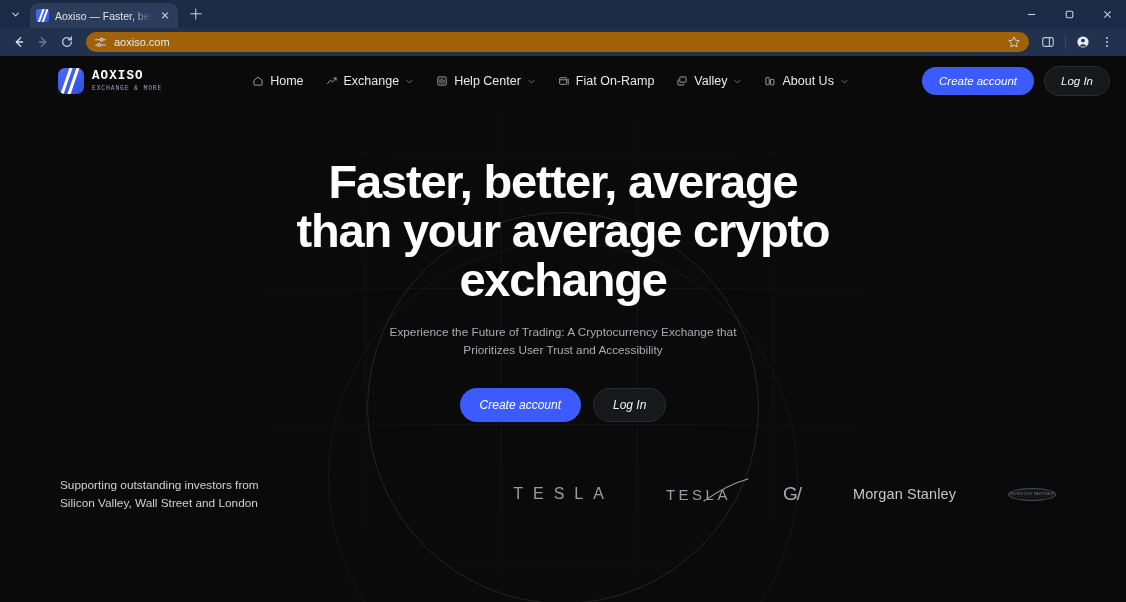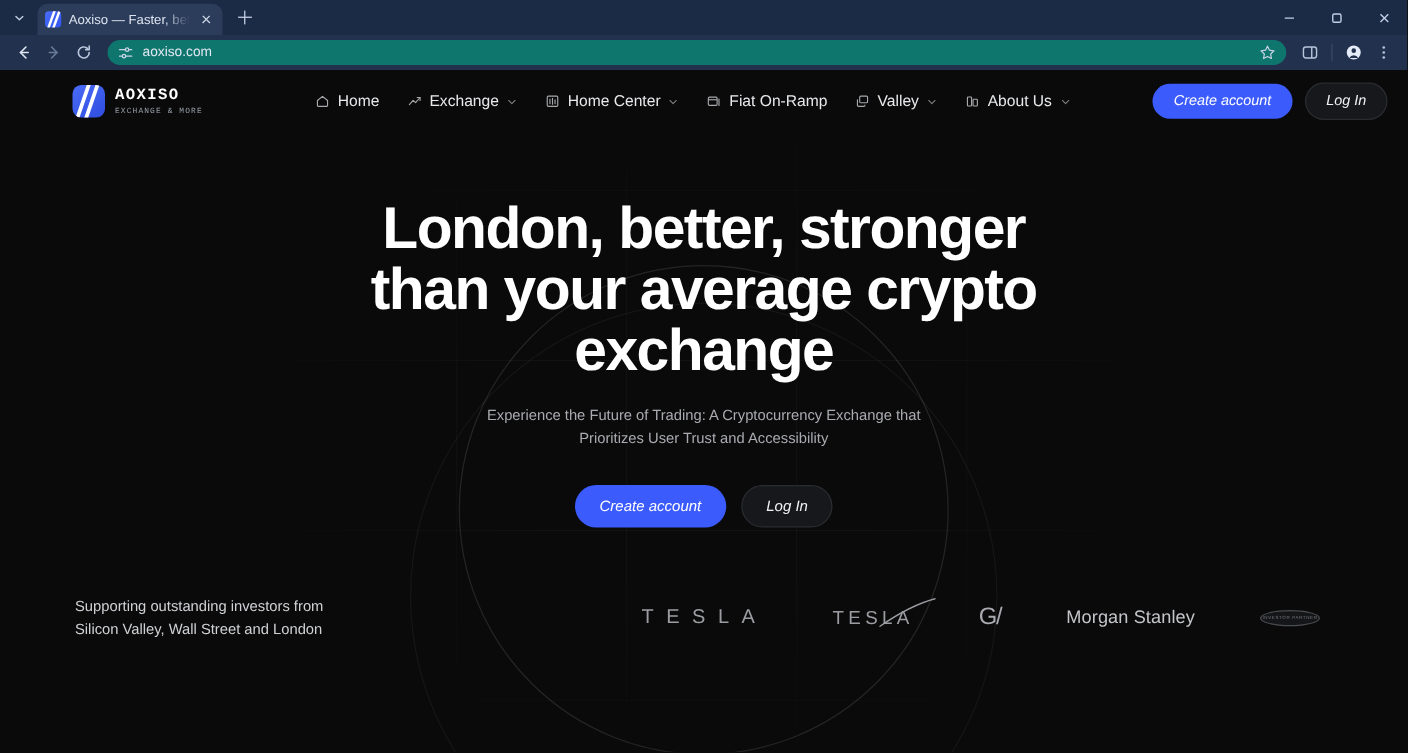--- a/index.html
+++ b/index.html
@@ -63,21 +63,21 @@
   .wc { width:38px; height:28px; display:flex; align-items:center; justify-content:center; }
   .wc svg { width:11px; height:11px; }
 
   .toolbar {
     height:28px; background:#22314d; display:flex; align-items:center;
     gap:2px; padding:0 8px; flex:0 0 28px;
   }
   .tb-btn { width:22px; height:22px; display:flex; align-items:center; justify-content:center; flex:0 0 22px; }
   .tb-btn svg { width:14px; height:14px; }
   .omnibox {
-    flex:1; height:20px; background:#0f766e; border-radius:10px;
+    flex:1; height:20px; background:#a16207; border-radius:10px;
     display:flex; align-items:center; gap:7px; padding:0 8px; margin:0 6px;
     min-width:0;
   }
   .omni-icon { width:13px; height:13px; flex:0 0 13px; }
   .omni-url { font-size:11px; color:#e2e8f2; white-space:nowrap; overflow:hidden; flex:1; }
   .omni-star { width:14px; height:14px; flex:0 0 14px; }
   .tb-div { width:1px; height:14px; background:#3a4a66; margin:0 4px; flex:0 0 1px; }
 
   
   .page {
@@ -323,21 +323,21 @@
           <svg class="chev" viewBox="0 0 16 16">
             <path d="M3.5 6L8 10.5 12.5 6" stroke="#cfd1d5" stroke-width="1.5" fill="none" stroke-linecap="round" stroke-linejoin="round"></path>
           </svg>
         </div>
 
         <div class="navitem">
           <svg class="navicon" viewBox="0 0 16 16">
             <rect x="2.4" y="2.6" width="11.2" height="10.8" rx="1.2" stroke="#cfd1d5" stroke-width="1.2" fill="none"></rect>
             <path d="M5.3 5.6v5M8 4.8v6.4M10.7 6.4v4.2" stroke="#cfd1d5" stroke-width="1.2" stroke-linecap="round"></path>
           </svg>
-          <span>Home Center</span>
+          <span>Help Center</span>
           <svg class="chev" viewBox="0 0 16 16">
             <path d="M3.5 6L8 10.5 12.5 6" stroke="#cfd1d5" stroke-width="1.5" fill="none" stroke-linecap="round" stroke-linejoin="round"></path>
           </svg>
         </div>
 
         <div class="navitem">
           <svg class="navicon" viewBox="0 0 16 16">
             <rect x="2.2" y="3.6" width="9.4" height="8.8" rx="1.2" stroke="#cfd1d5" stroke-width="1.2" fill="none"></rect>
             <path d="M2.2 6.4h9.4" stroke="#cfd1d5" stroke-width="1.2"></path>
             <path d="M13.6 5.6v6.8" stroke="#cfd1d5" stroke-width="1.2" stroke-linecap="round"></path>
@@ -370,21 +370,21 @@
       </nav>
 
       <div class="auth">
         <div class="btn btn-primary">Create account</div>
         <div class="btn btn-ghost">Log In</div>
       </div>
     </div>
 
     <div class="hero">
       <h1>
-        <span>London, better, stronger</span><br>
+        <span>Faster, better, average</span><br>
         <span>than your average crypto</span><br>
         <span>exchange</span>
       </h1>
       <p class="hero-sub">Experience the Future of Trading: A Cryptocurrency Exchange that Prioritizes User Trust and Accessibility</p>
       <div class="hero-cta">
         <div class="btn btn-primary">Create account</div>
         <div class="btn btn-ghost">Log In</div>
       </div>
     </div>
 

